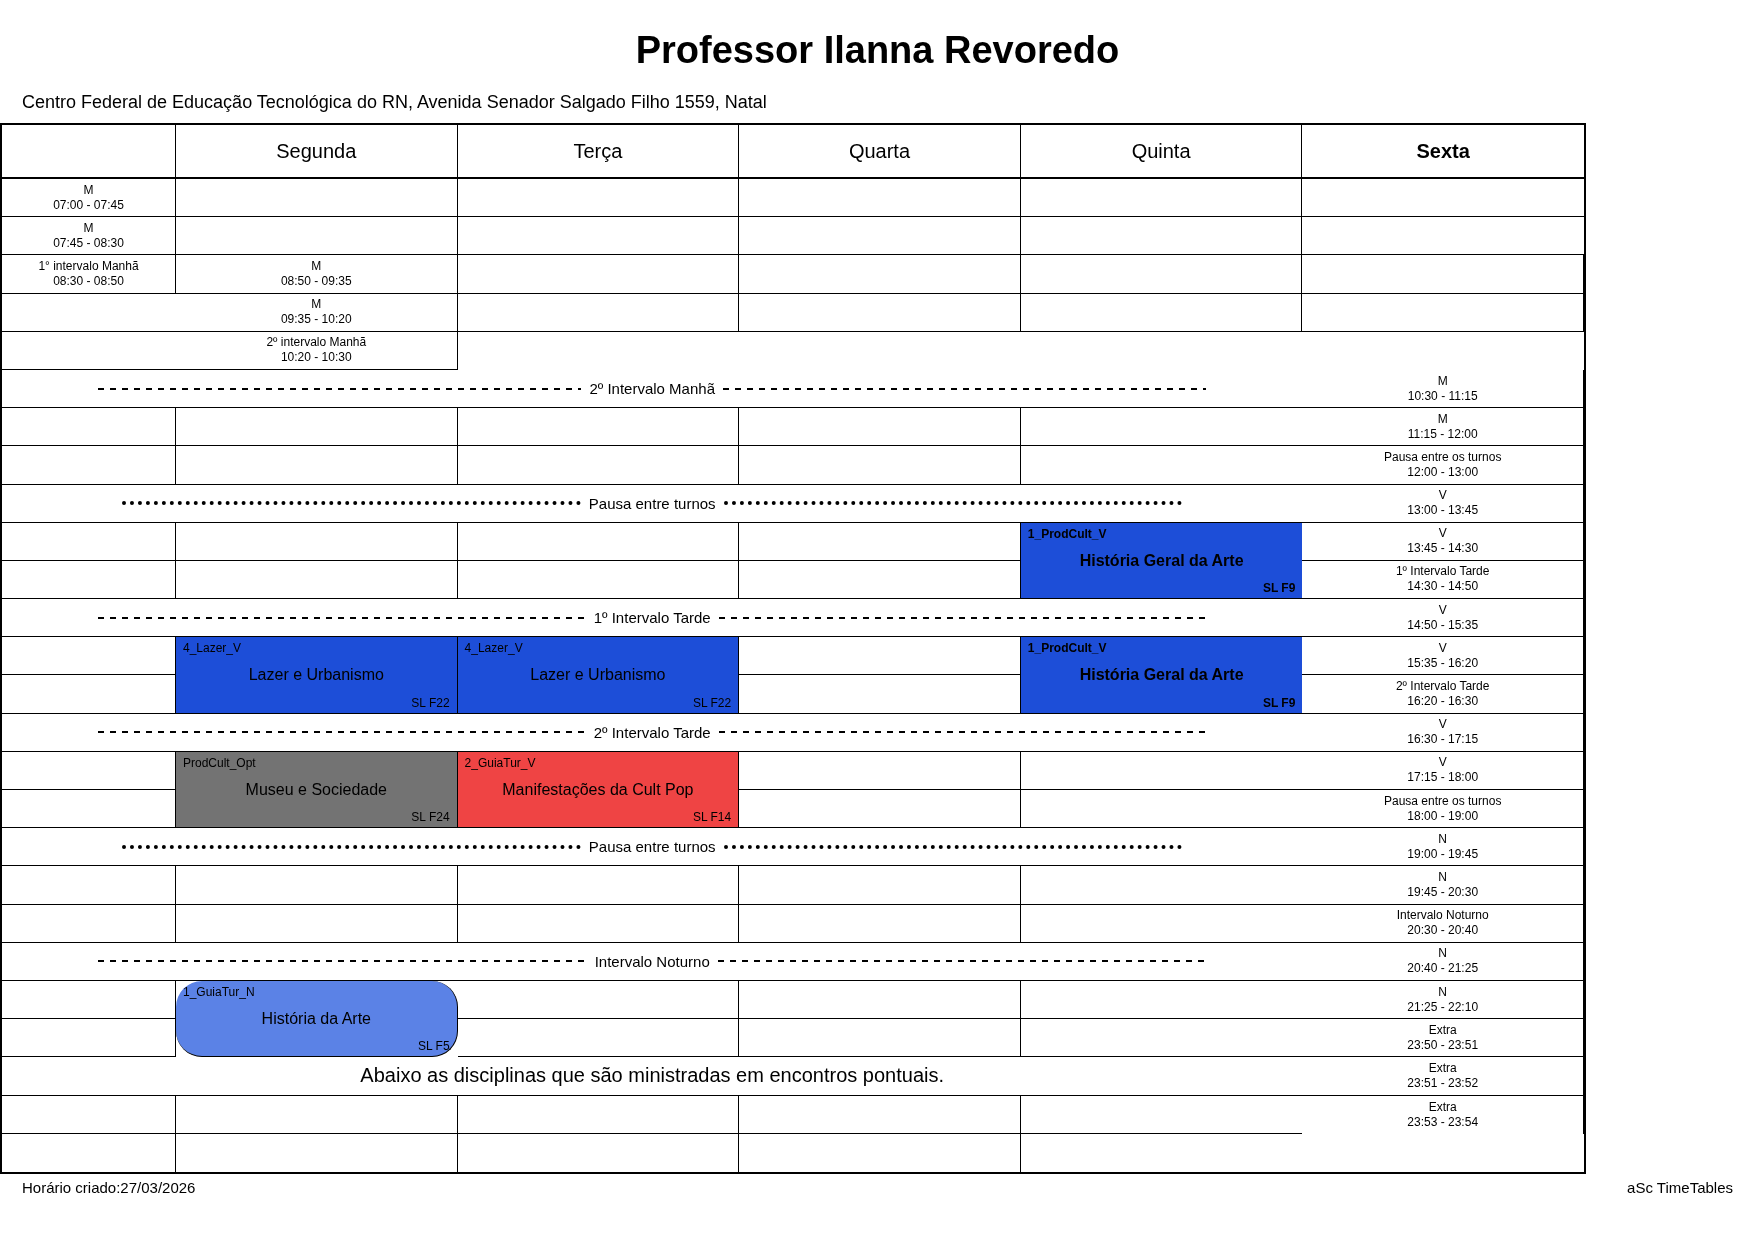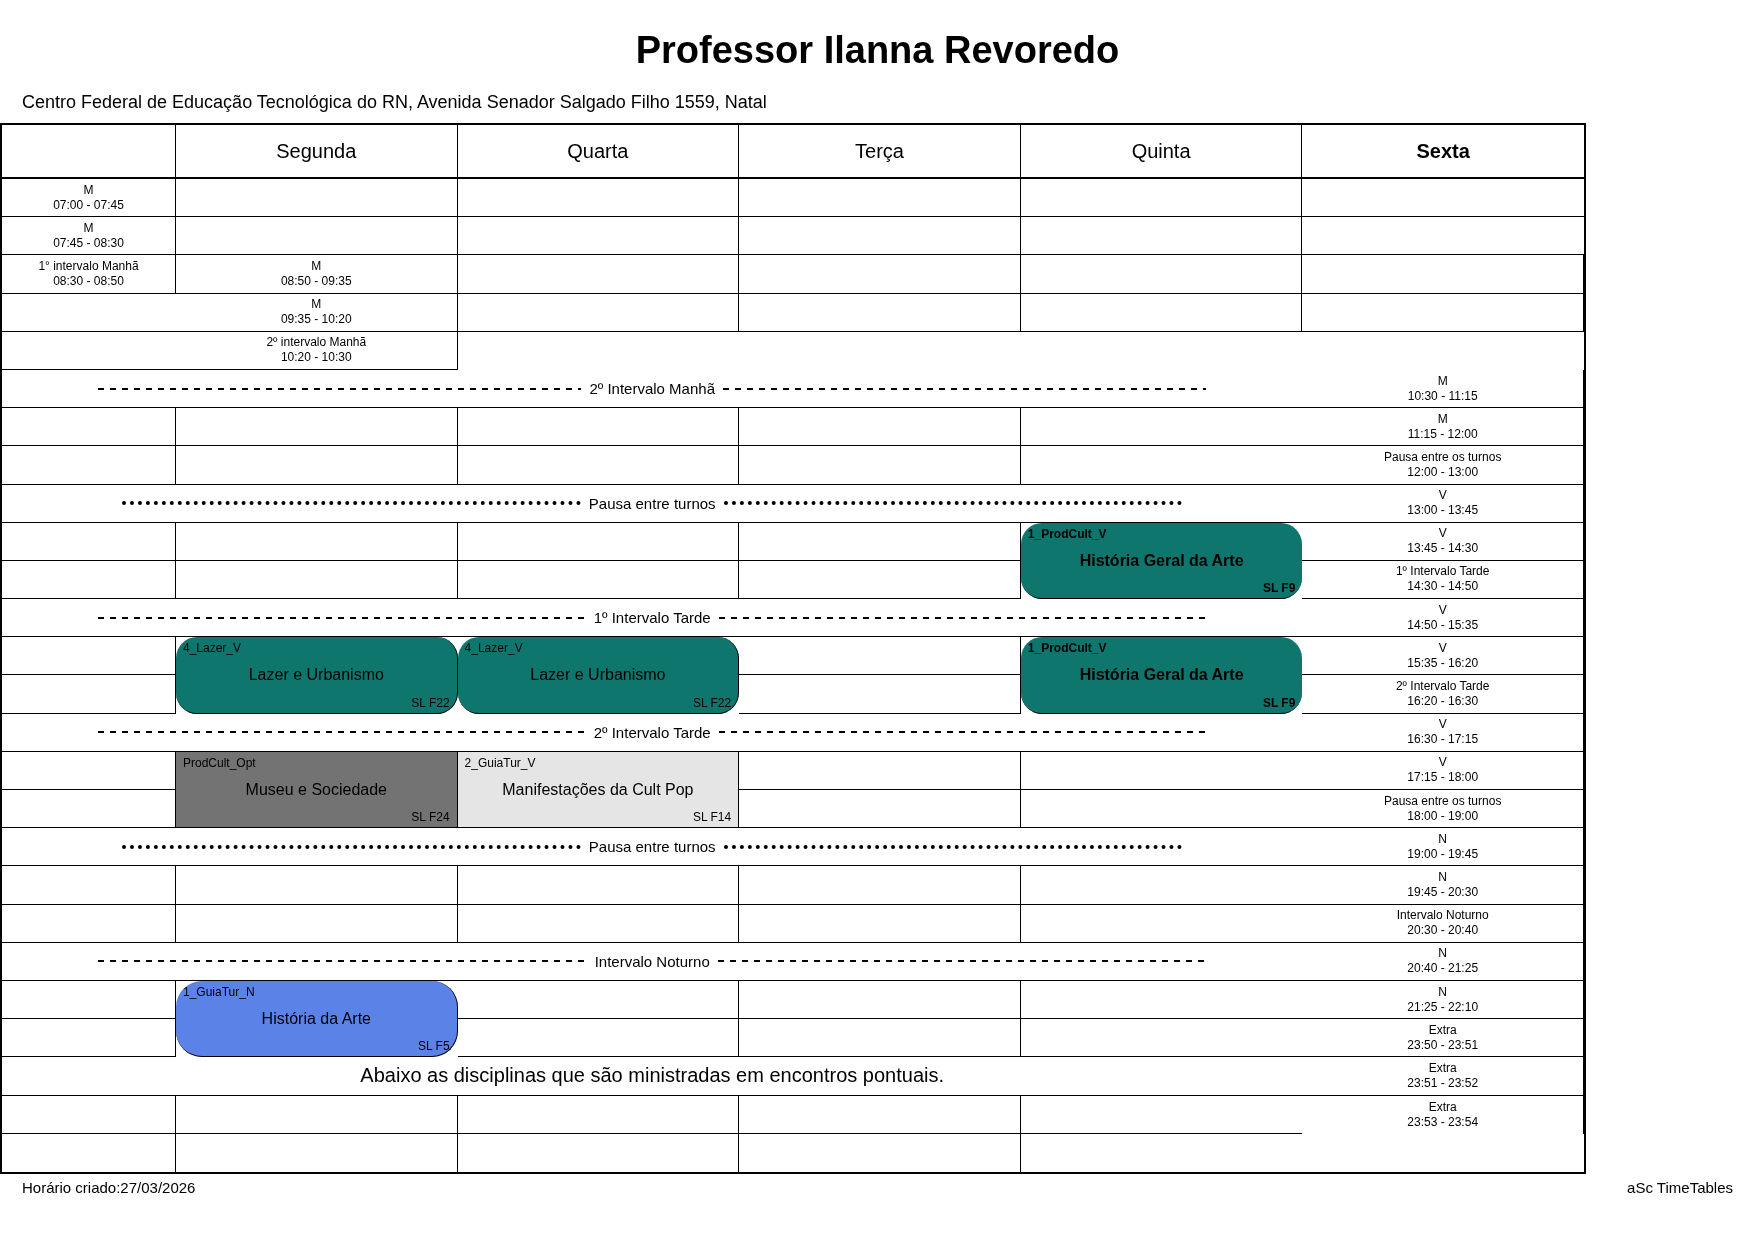--- a/index.html
+++ b/index.html
@@ -59,44 +59,44 @@
   .lesson {
     flex-direction: column; align-items: stretch;
     justify-content: space-between;
     padding: 4px 7px 3px 7px;
     text-align: center;
   }
   .lesson .tag  { font-size: 12px; text-align: left; }
   .lesson .subj { font-size: 16px; }
   .lesson .room { font-size: 12px; text-align: right; }
   .span2 { grid-row: span 2; }
-  .lb { background: #0f766e; border-radius: 21px; }
+  .lb { background: #1d4ed8; }
   .gr { background: #737373; }
-  .cy { background: #e5e5e5; }
+  .cy { background: #ef4444; }
   .bl { background: #5b82e6; border-radius: 26px; }
   .noR { border-right: none; font-weight: bold; }
   .noB { border-bottom: none; }
   .footer {
     margin: 5px 22px 0 22px;
     display: flex; justify-content: space-between;
     font-size: 15px;
   }
 </style>
 </head>
 <body>
 
 <h1 class="title">Professor Ilanna Revoredo</h1>
 <div class="subtitle">Centro Federal de Educação Tecnológica do RN, Avenida Senador Salgado Filho 1559, Natal</div>
 
 <div class="grid">
 
   <div class="cell corner"></div>
   <div class="cell head">Segunda</div>
+  <div class="cell head">Terça</div>
   <div class="cell head">Quarta</div>
-  <div class="cell head">Terça</div>
   <div class="cell head">Quinta</div>
   <div class="cell head noR">Sexta</div>
 
   <div class="cell time">
       <div>M</div>
       <div>07:00 - 07:45</div>
     </div>
   <div class="cell"></div>
   <div class="cell"></div>
   <div class="cell"></div>

